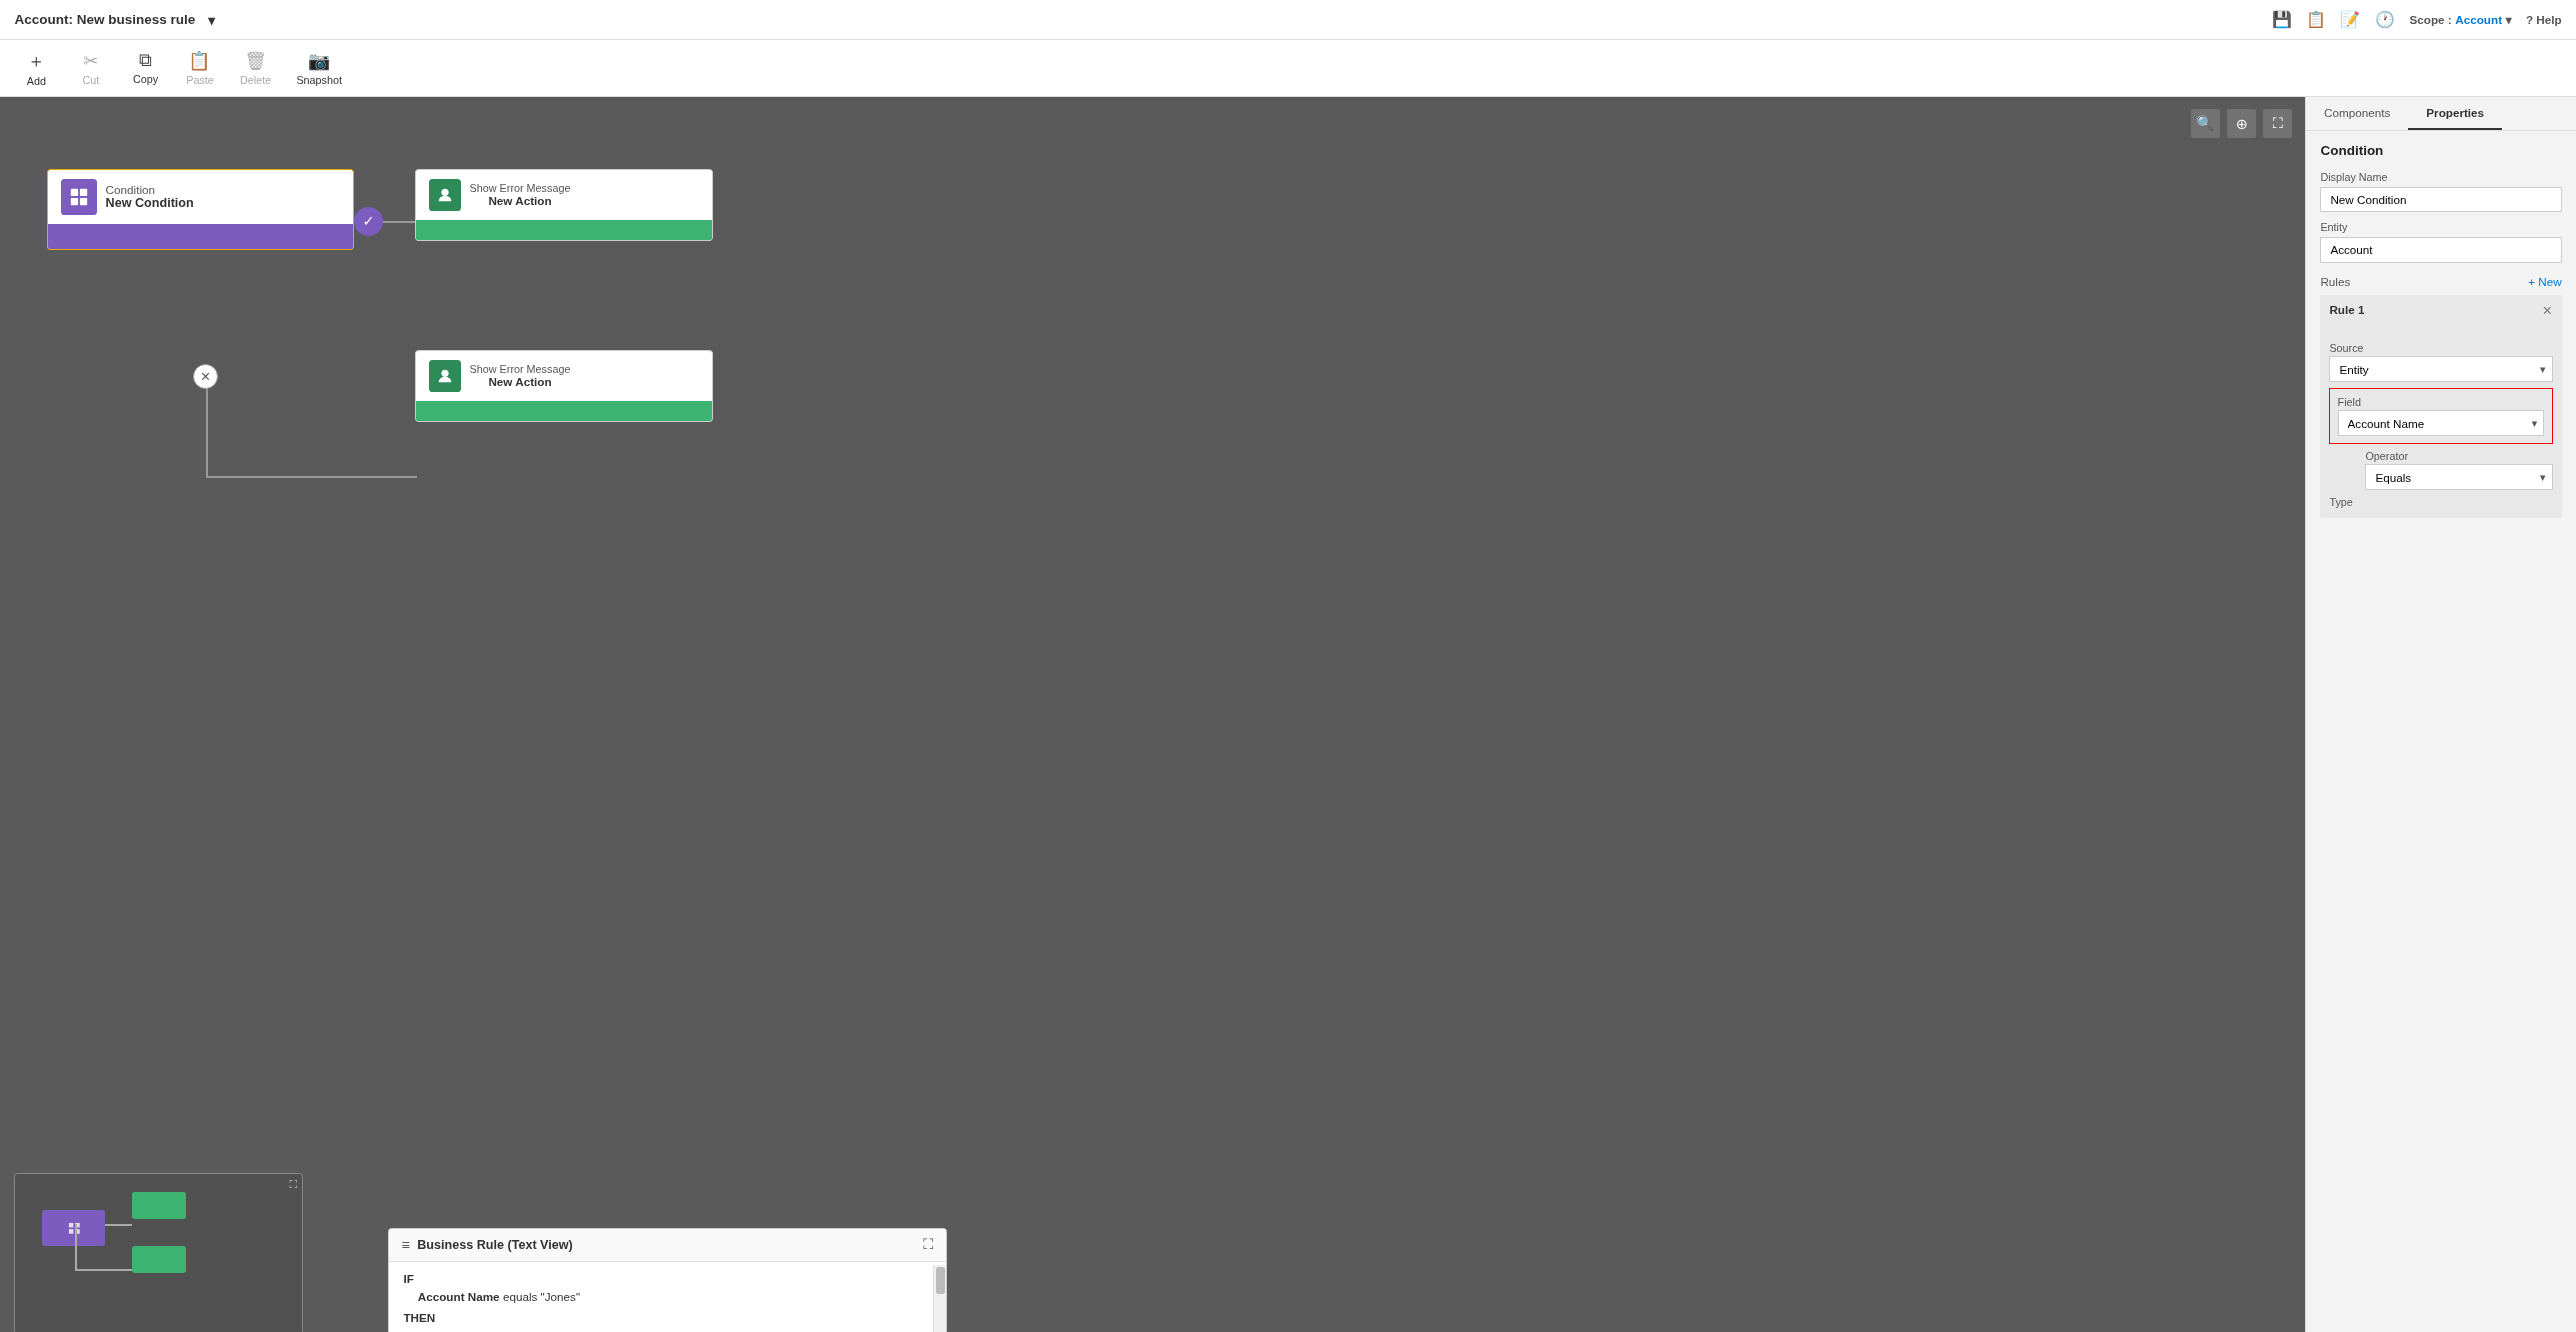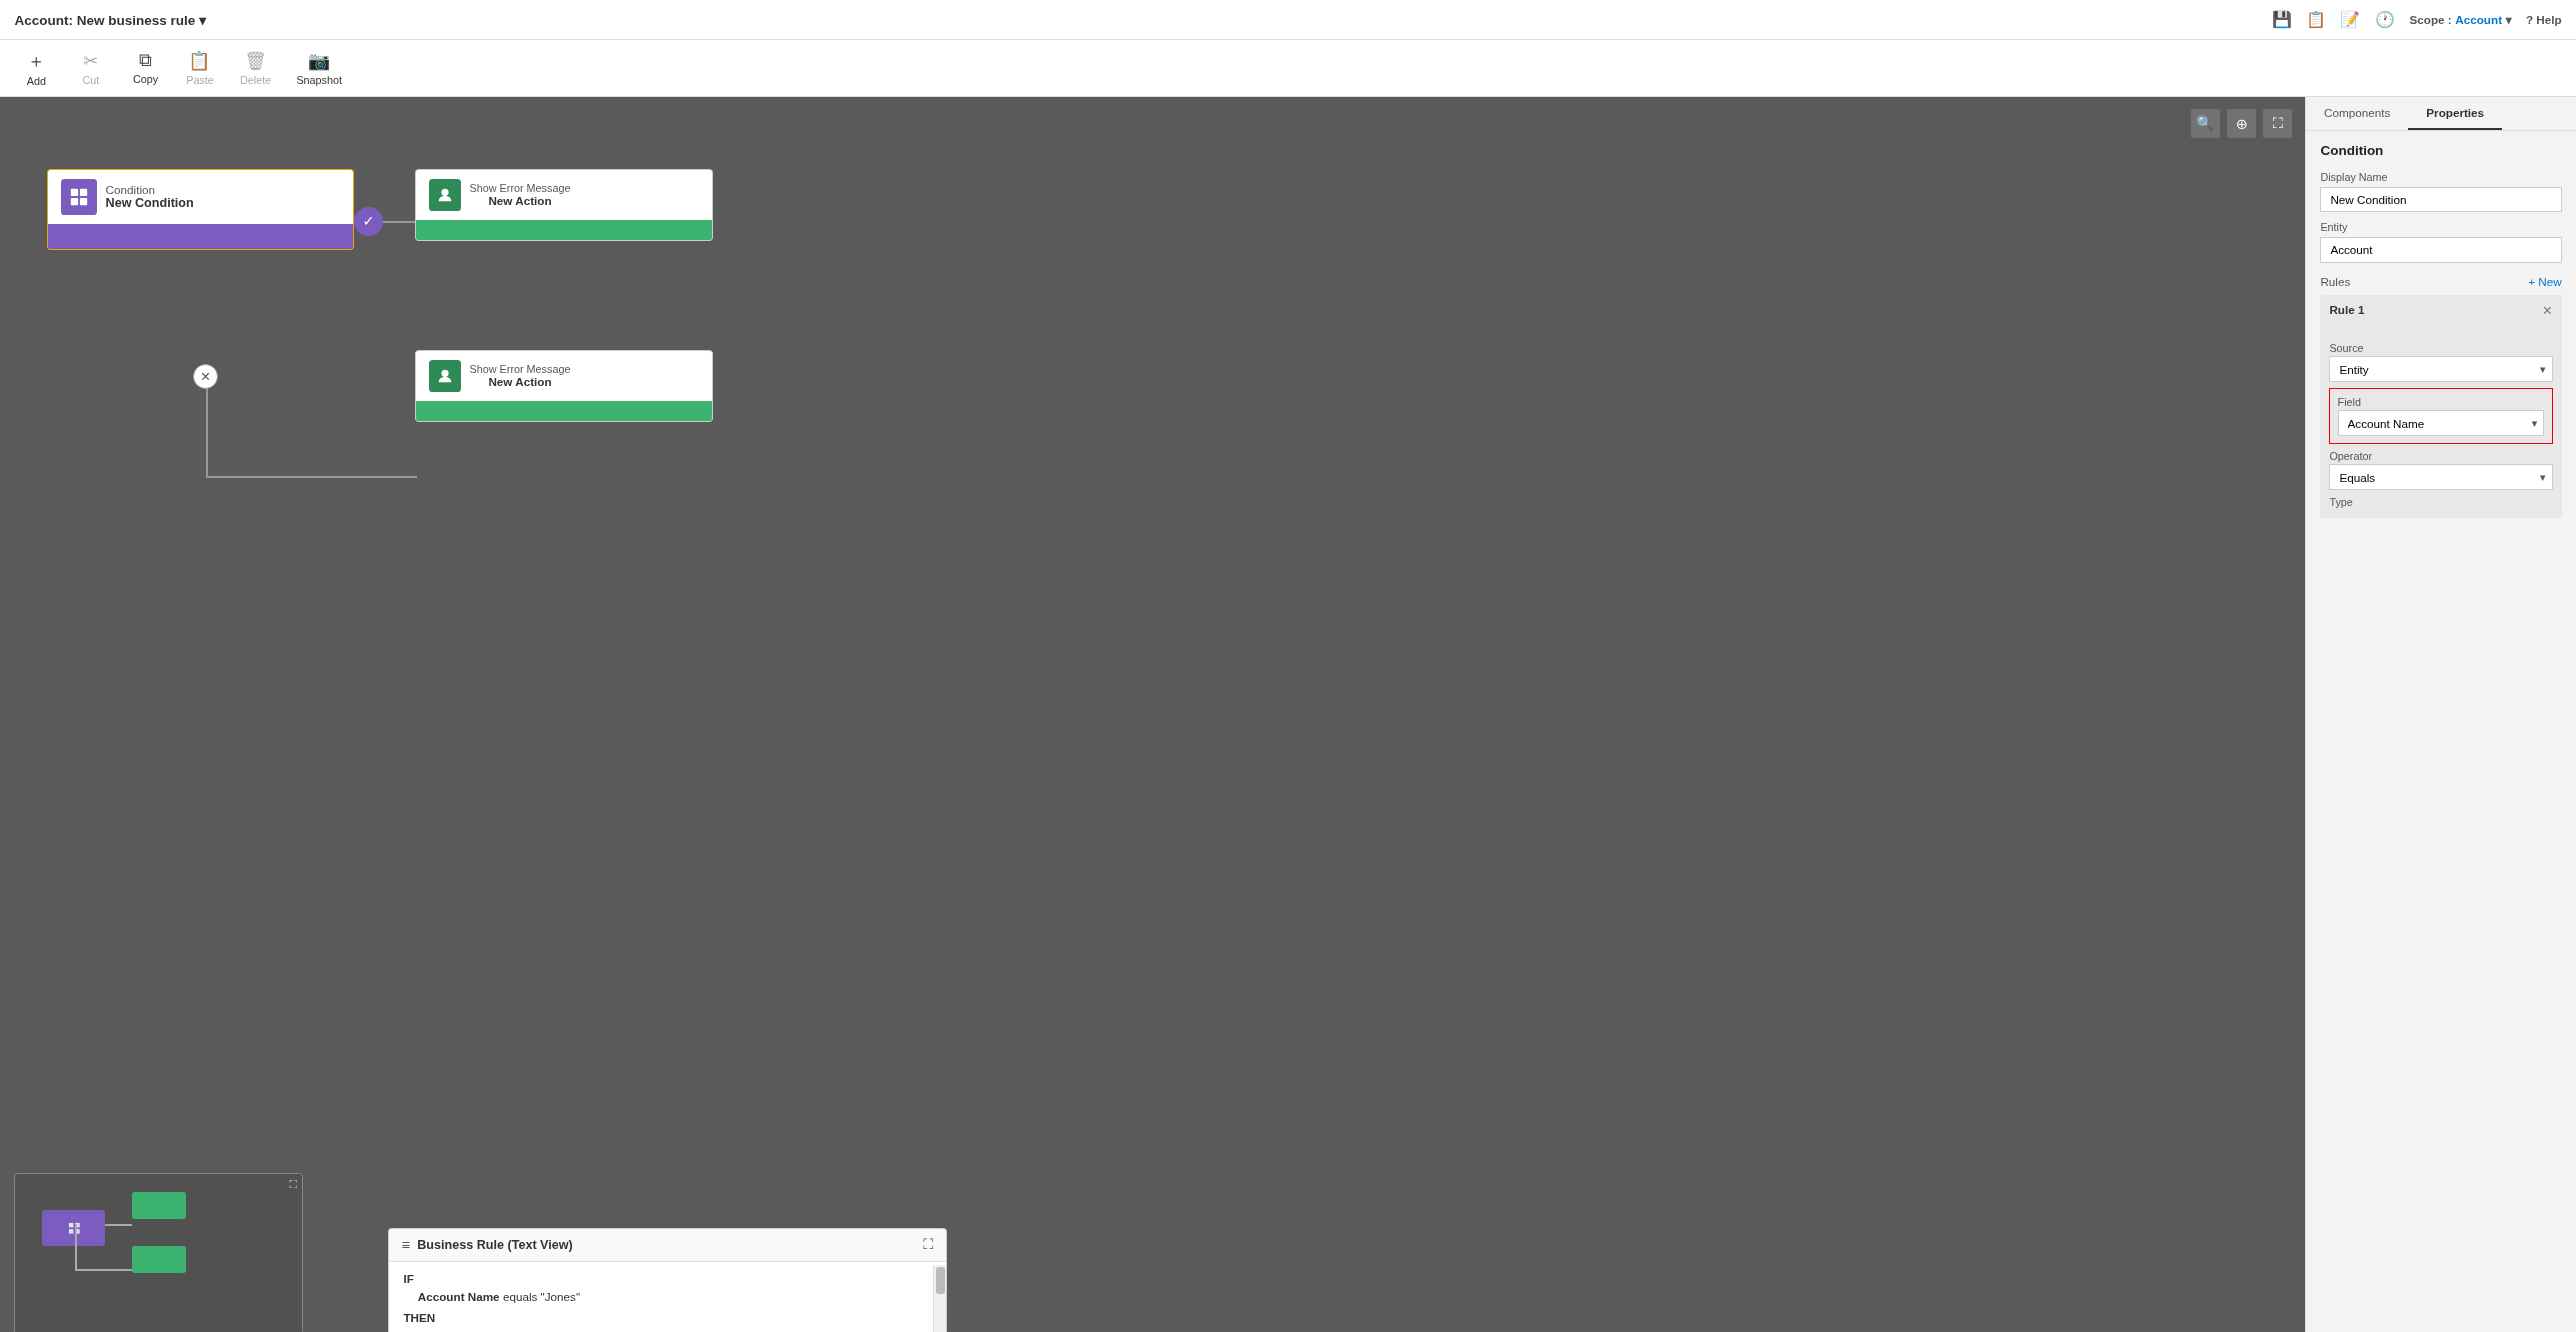--- a/index.html
+++ b/index.html
@@ -4,21 +4,21 @@
   <style>
     * { box-sizing: border-box; margin: 0; padding: 0; }
     body { font-family: 'Segoe UI', sans-serif; font-size: 12.6px; background: #f3f3f3; color: #333; height: 100vh; overflow: hidden; }
 
     
     .title-bar {
       display: flex; align-items: center; justify-content: space-between;
       padding: 0 14.4px; height: 40px; background: #fff;
       border-bottom: 0.9px solid #ddd; font-size: 13.5px; font-weight: 600;
     }
-    .title-bar-left { display: flex; align-items: flex-end; gap: 4px; }
+    .title-bar-left { display: flex; align-items: center; gap: 13px; }
     .title-bar-right { display: flex; align-items: center; gap: 14.4px; font-size: 11.7px; color: #555; }
     .title-bar-right .scope-label { display: flex; align-items: center; gap: 3.6px; }
     .title-bar-right .scope-label .scope-text { color: #0078d4; }
 
     
     .toolbar {
       display: flex; align-items: center; gap: 3.6px;
       padding: 5.4px 10.8px; background: #fff;
       border-bottom: 0.9px solid #ddd;
     }
@@ -206,21 +206,21 @@
       position: absolute; right: 7.2px; top: 50%; transform: translateY(-50%);
       pointer-events: none; color: #555; font-size: 10.8px;
     }
 
     
     .field-box-highlighted {
       border: 1.8px solid #e00; padding: 7.2px 7.2px; margin-top: 5.4px;
     }
     .field-box-highlighted .sub-field-label { margin-top: 0; }
 
-    .operator-section { margin-top: 5.4px; }
+    .operator-section { margin-top: 5.4px; margin-left: 36px; }
     .type-section { margin-top: 5.4px; }
 
     
     .right-panel::-webkit-scrollbar { width: 5.4px; }
     .right-panel::-webkit-scrollbar-track { background: #f0f0f0; }
     .right-panel::-webkit-scrollbar-thumb { background: #bbb; border-radius: 2.7px; }
   </style>
 </head>
 <body>
 

